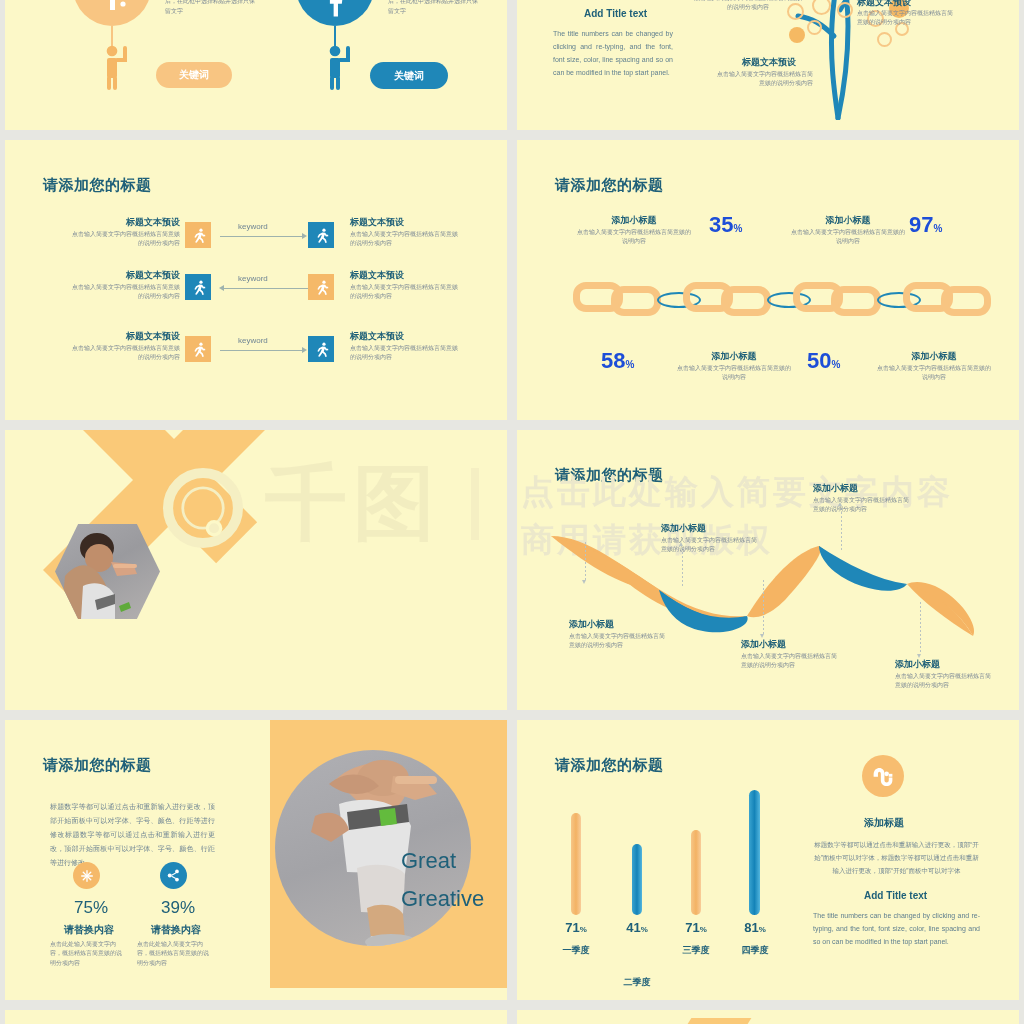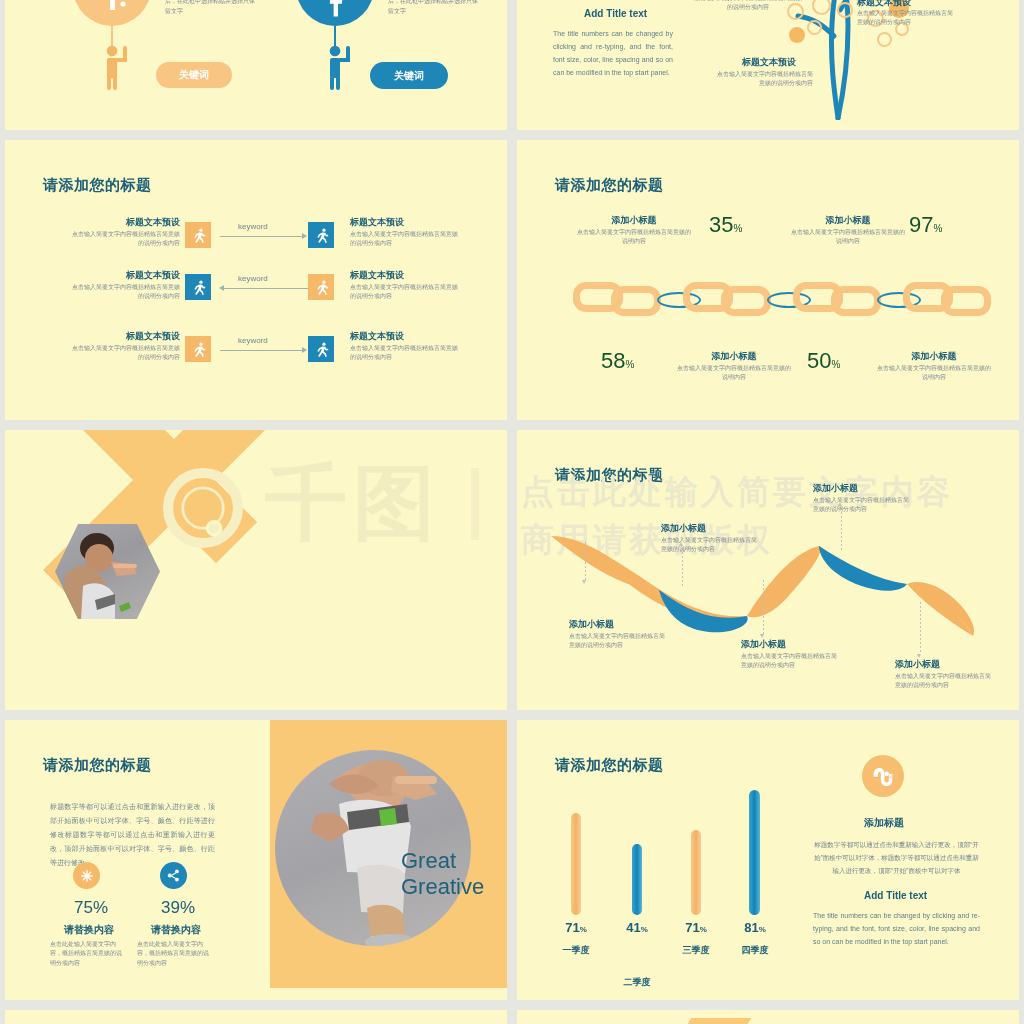--- a/index.html
+++ b/index.html
@@ -25,21 +25,21 @@
   .s-title{
     position:absolute;
     color:#1f6079;
     font-weight:bold;
     font-size:15px;
     letter-spacing:.5px;
     left:38px;top:36px;text-align:right;
   }
   .mini-h{color:#1f6079;font-weight:bold;font-size:9px;white-space:nowrap;}
   .mini-p{color:#7d8a96;font-size:6px;line-height:1.55;}
-  .pct{color:#14532d;font-weight:normal;}
+  .pct{color:#1d4ed8;font-weight:bold;}
   .wm{
     position:absolute;color:#f2edc0;font-weight:bold;
     pointer-events:none;user-select:none;
   }
 
   
   .balloon{position:absolute;border-radius:50%;}
   .bstr{position:absolute;width:1.5px;}
   .person{position:absolute;}
   .kw-pill{
@@ -385,21 +385,21 @@
         <path d="M72 62 L132 54 L134 72 L74 80 Z" fill="#5d5d5d"></path>
         <path d="M104 60 L120 58 L122 74 L106 76 Z" fill="#63bb3d"></path>
         <path d="M82 118 C98 112 122 114 130 124 L128 164 L86 162 Z" fill="#ddd9d6"></path>
         <path d="M92 158 C104 152 122 154 128 164 L130 190 L96 188 Z" fill="#d3a97f"></path>
         <path d="M96 186 L132 186 L140 196 L92 196 Z" fill="#cfcfcf"></path>
         <ellipse cx="116" cy="192" rx="26" ry="8" fill="#bdbdbd"></ellipse>
         <path d="M40 66 C58 58 70 66 74 80 L56 92 L36 82 Z" fill="#c99878"></path>
       </svg>
     </div>
     <div class="great" style="left:396px;top:128px;">Great</div>
-    <div class="great" style="left:396px;top:154px;">Greative</div>
+    <div class="great" style="left:396px;top:166px;">Greative</div>
 
     <div class="s-title">请添加您的标题</div>
     <div style="position:absolute;left:45px;top:80px;width:165px;color:#6f8594;font-size:7px;line-height:2.0;text-align:justify;">标题数字等都可以通过点击和重新输入进行更改，顶部开始面板中可以对字体、字号、颜色、行距等进行修改标题数字等都可以通过点击和重新输入进行更改，顶部开始面板中可以对字体、字号、颜色、行距等进行修改</div>
 
     <div class="ico-circ" style="left:68px;top:142px;width:27px;height:27px;background:#f5b969;">
       <svg viewBox="0 0 24 24" style="width:16px;height:16px;">
         <rect x="11" y="3" width="2" height="18" rx="1"></rect>
         <rect x="3" y="11" width="18" height="2" rx="1"></rect>
         <rect x="11" y="3" width="2" height="18" rx="1" transform="rotate(45 12 12)"></rect>
         <rect x="11" y="3" width="2" height="18" rx="1" transform="rotate(-45 12 12)"></rect>

